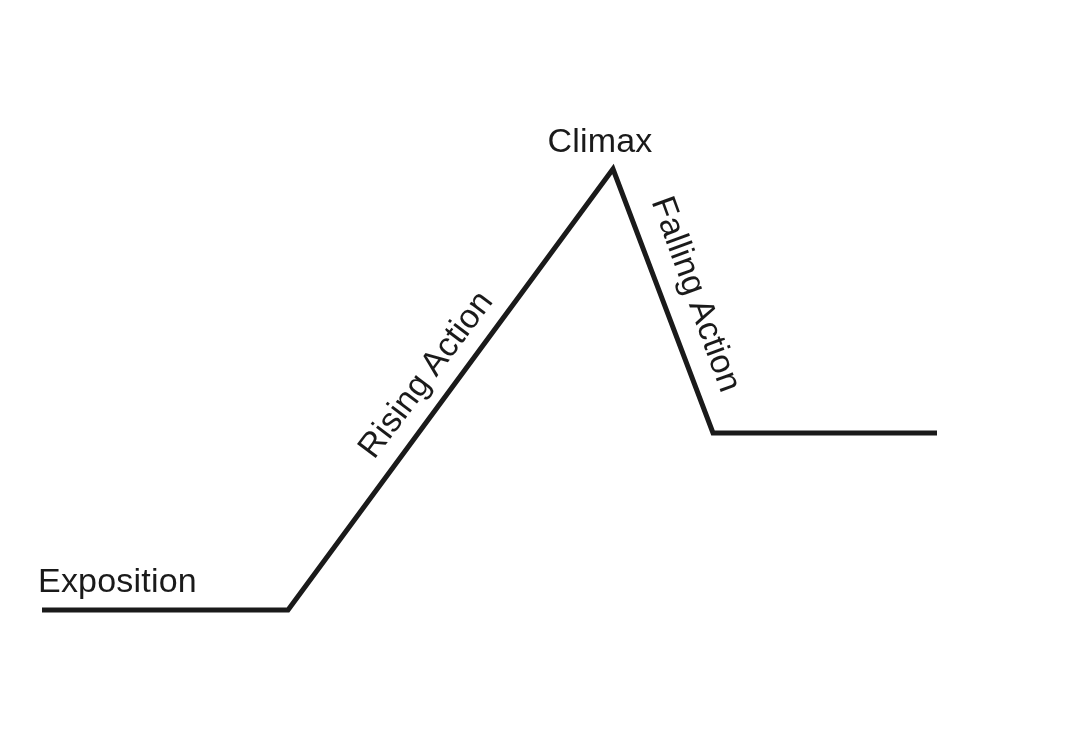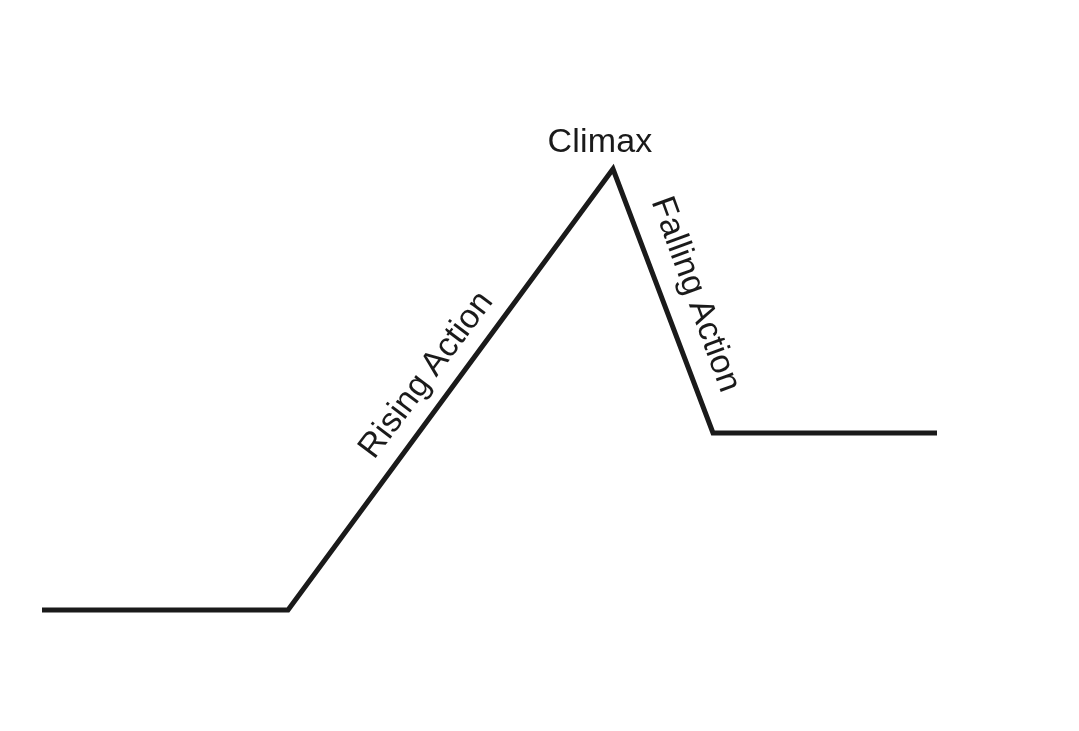--- a/index.html
+++ b/index.html
@@ -66,20 +66,21 @@
 </style>
 </head>
 <body>
 
 <div class="canvas" style="background: rgb(255, 255, 255);">
 
   <svg class="plot-svg" viewBox="0 0 1079 731" xmlns="http://www.w3.org/2000/svg">
     <polyline points="42,610 288,610 613,169 713,433 937,433" stroke="#1a1a1a"></polyline>
   </svg>
 
+  <div class="stage-label label-exposition">Exposition</div>
 
   <div class="stage-label label-rising">Rising Action</div>
 
   <div class="stage-label label-climax">Climax</div>
 
   <div class="stage-label label-falling">Falling Action</div>
 
 
 </div>
 

